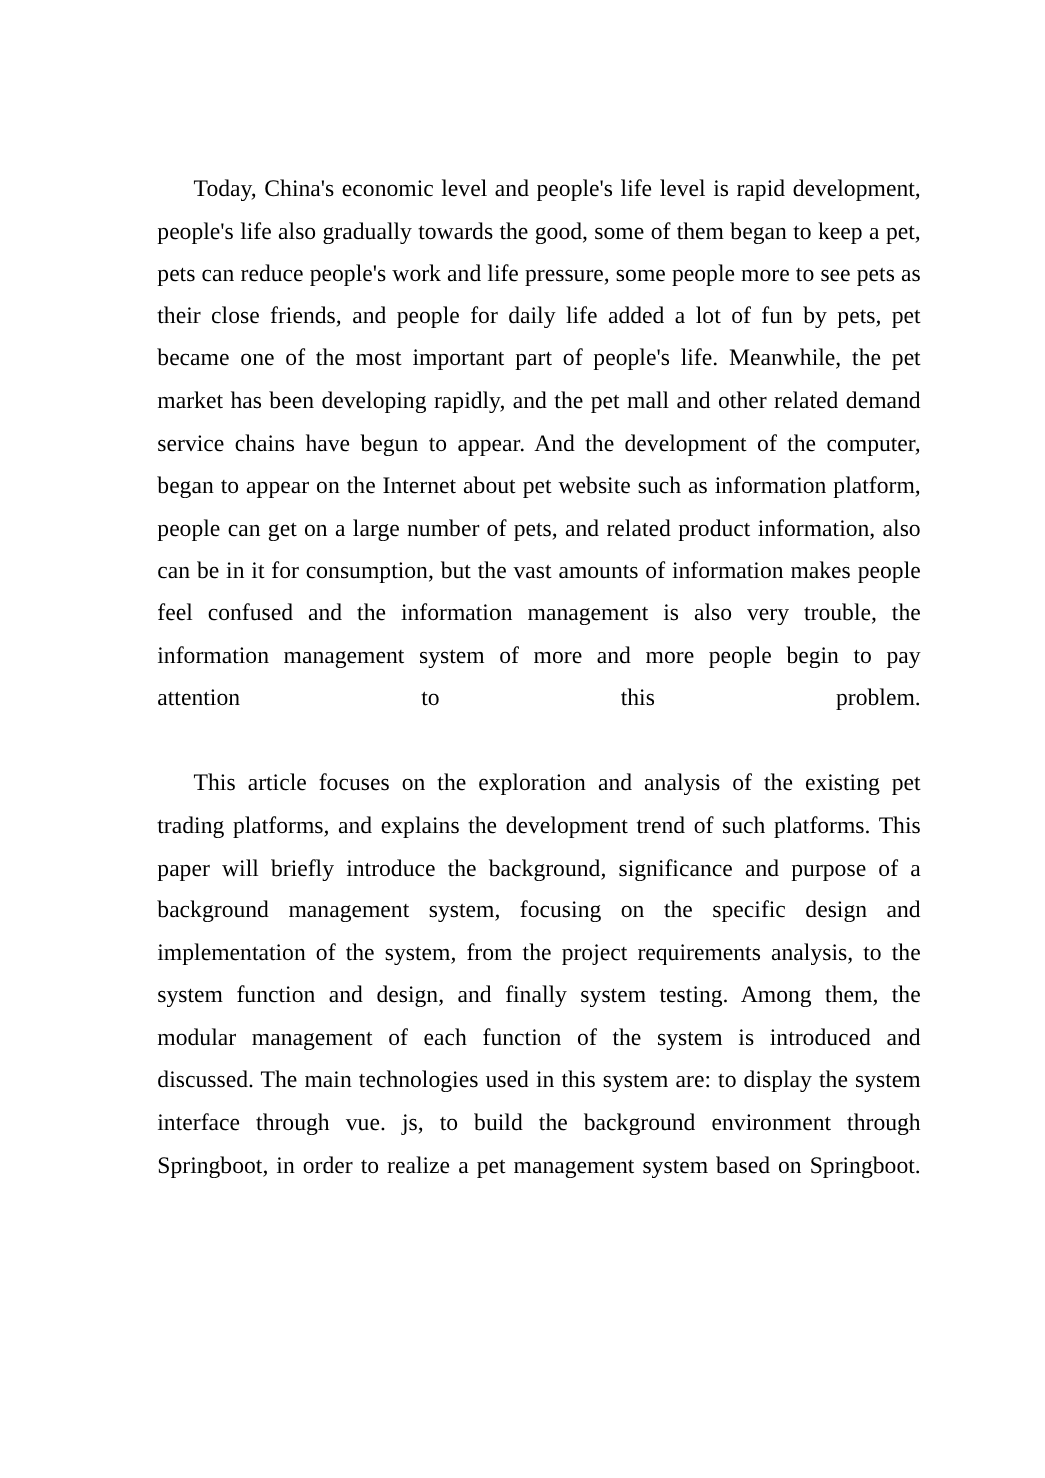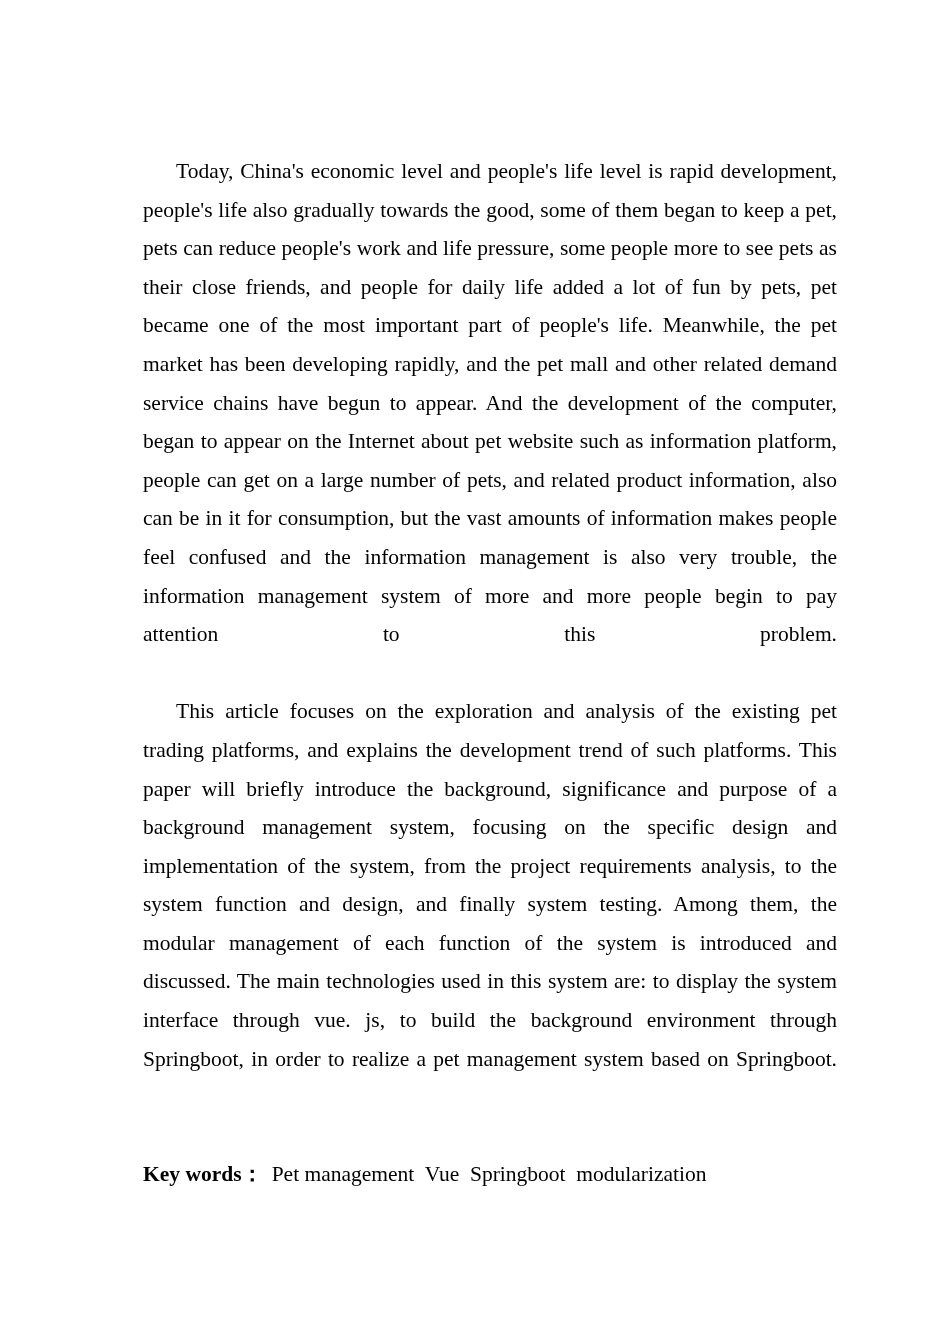--- a/index.html
+++ b/index.html
@@ -76,17 +76,16 @@
 <div class="page">
 
   <div class="text-block">
 
     <p class="body-paragraph">Today, China's economic level and people's life level is rapid development, people's life also gradually towards the good, some of them began to keep a pet, pets can reduce people's work and life pressure, some people more to see pets as their close friends, and people for daily life added a lot of fun by pets, pet became one of the most important part of people's life. Meanwhile, the pet market has been developing rapidly, and the pet mall and other related demand service chains have begun to appear. And the development of the computer, began to appear on the Internet about pet website such as information platform, people can get on a large number of pets, and related product information, also can be in it for consumption, but the vast amounts of information makes people feel confused and the information management is also very trouble, the information management system of more and more people begin to pay attention to this problem.</p>
 
     <p class="body-paragraph">This article focuses on the exploration and analysis of the existing pet trading platforms, and explains the development trend of such platforms. This paper will briefly introduce the background, significance and purpose of a background management system, focusing on the specific design and implementation of the system, from the project requirements analysis, to the system function and design, and finally system testing. Among them, the modular management of each function of the system is introduced and discussed. The main technologies used in this system are: to display the system interface through vue. js, to build the background environment through Springboot, in order to realize a pet management system based on Springboot.</p>
 
     <div class="spacer-line"></div>
 
-    <p class="keywords-line"><span class="kw-label">Key words</span><span class="kw-colon">：</span><span>  </span><span>Pet management  Vue  Springboot  modularization</span></p>
 
   </div>
 
 </div>
 
 </body></html>

